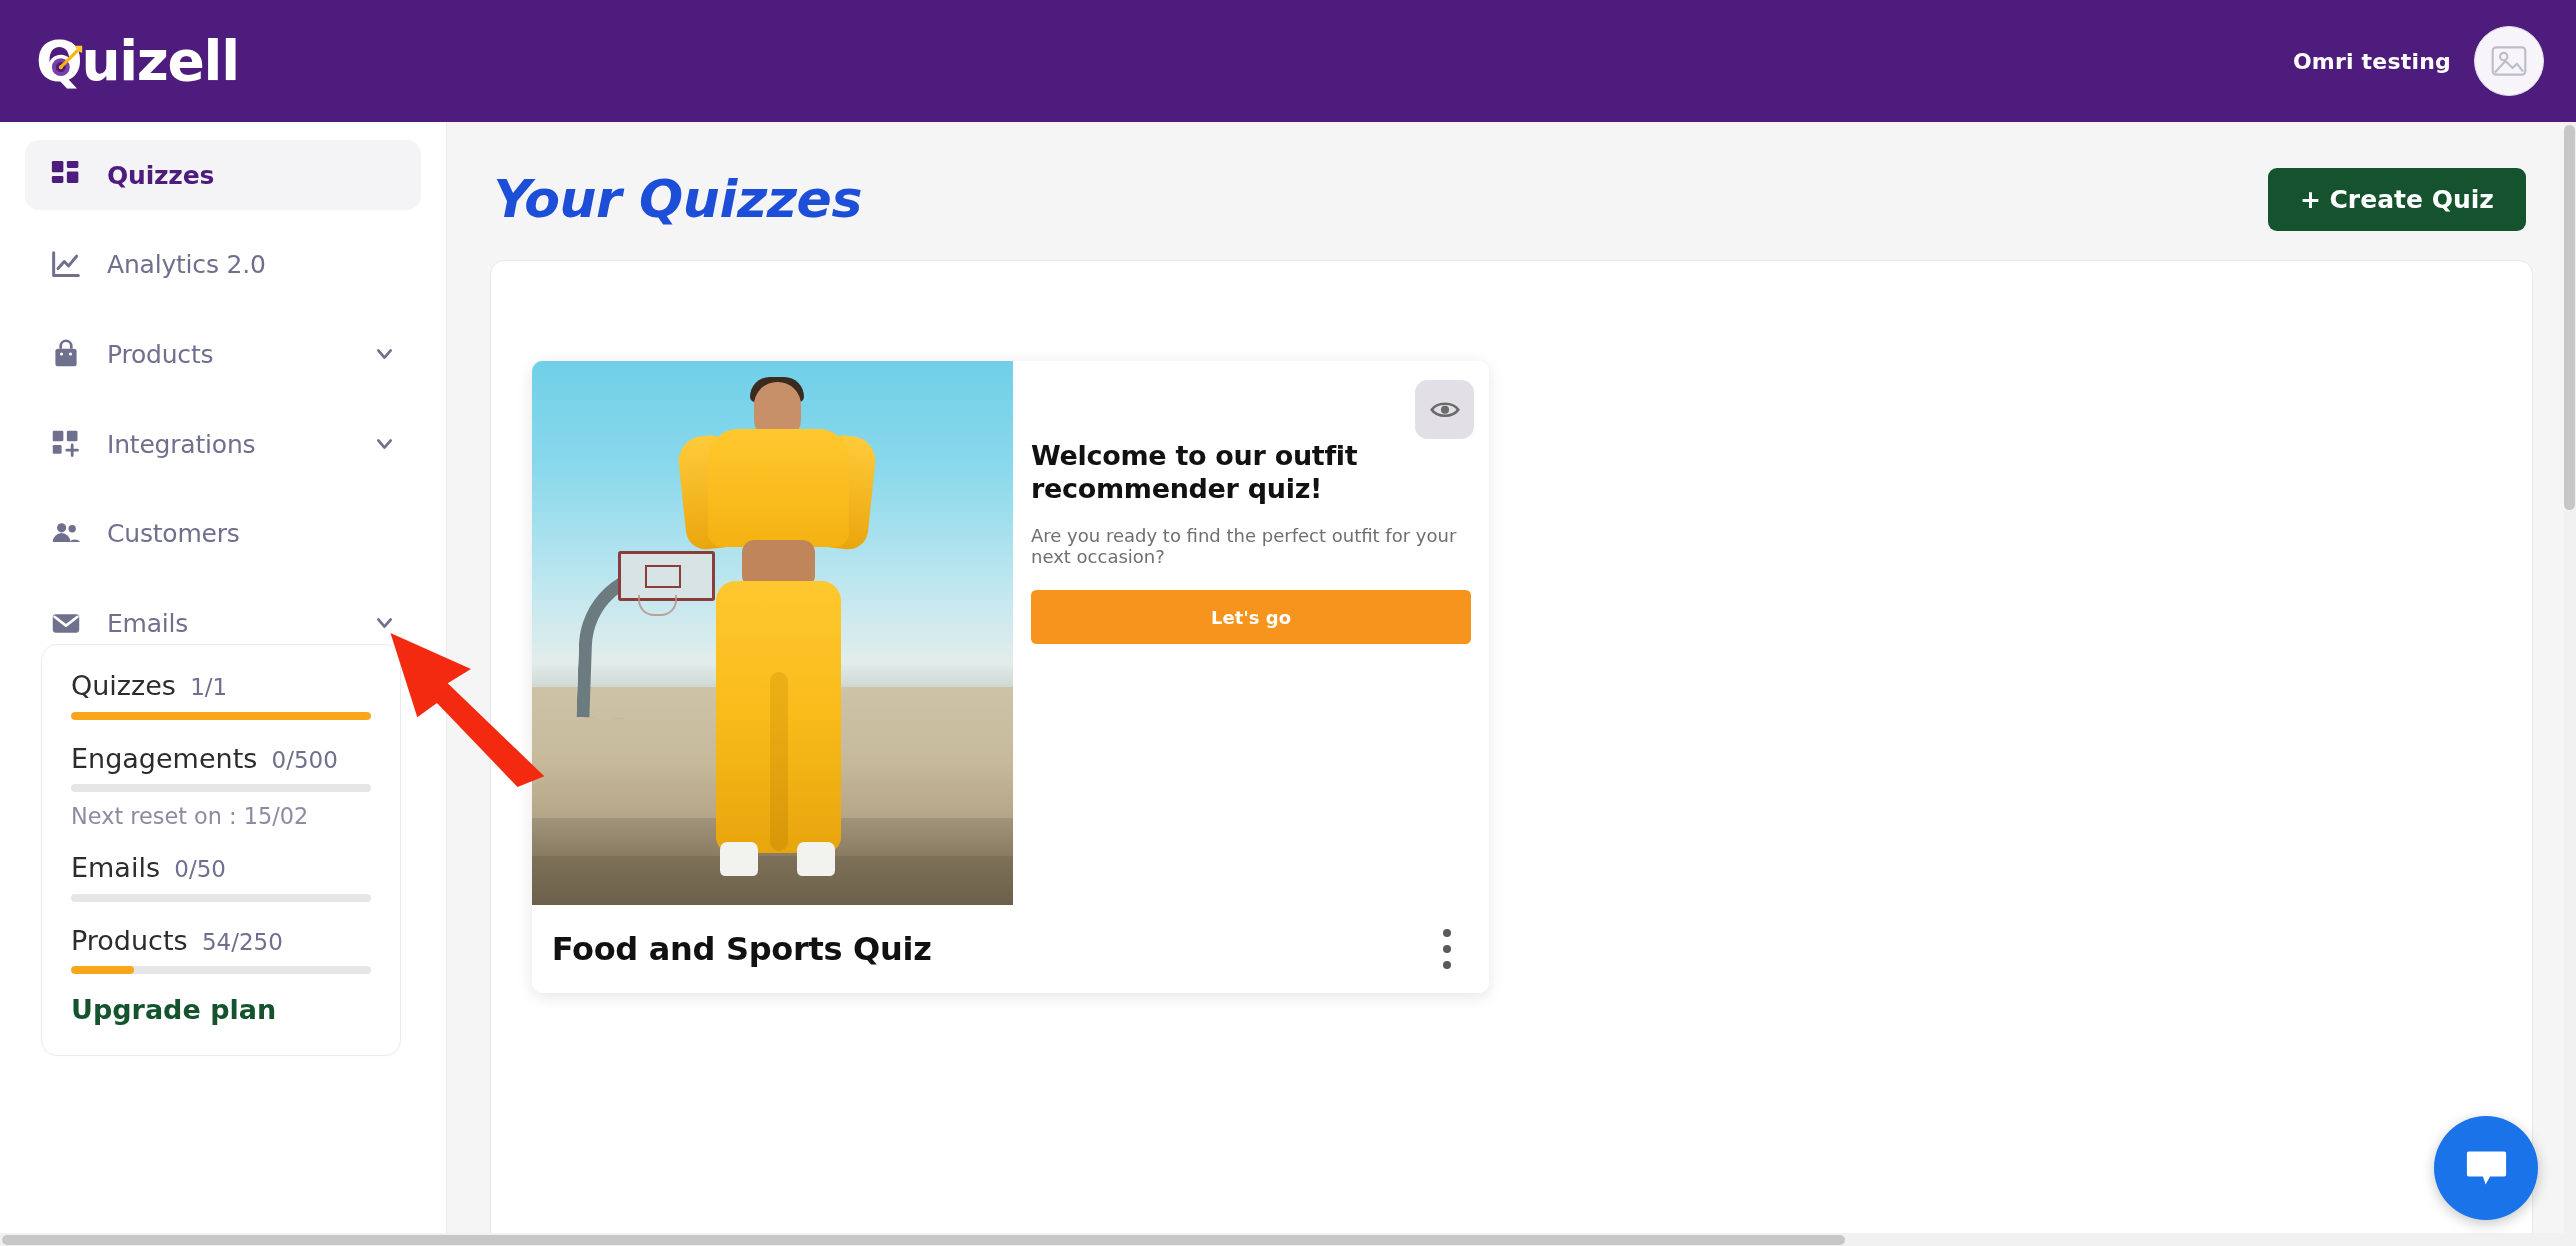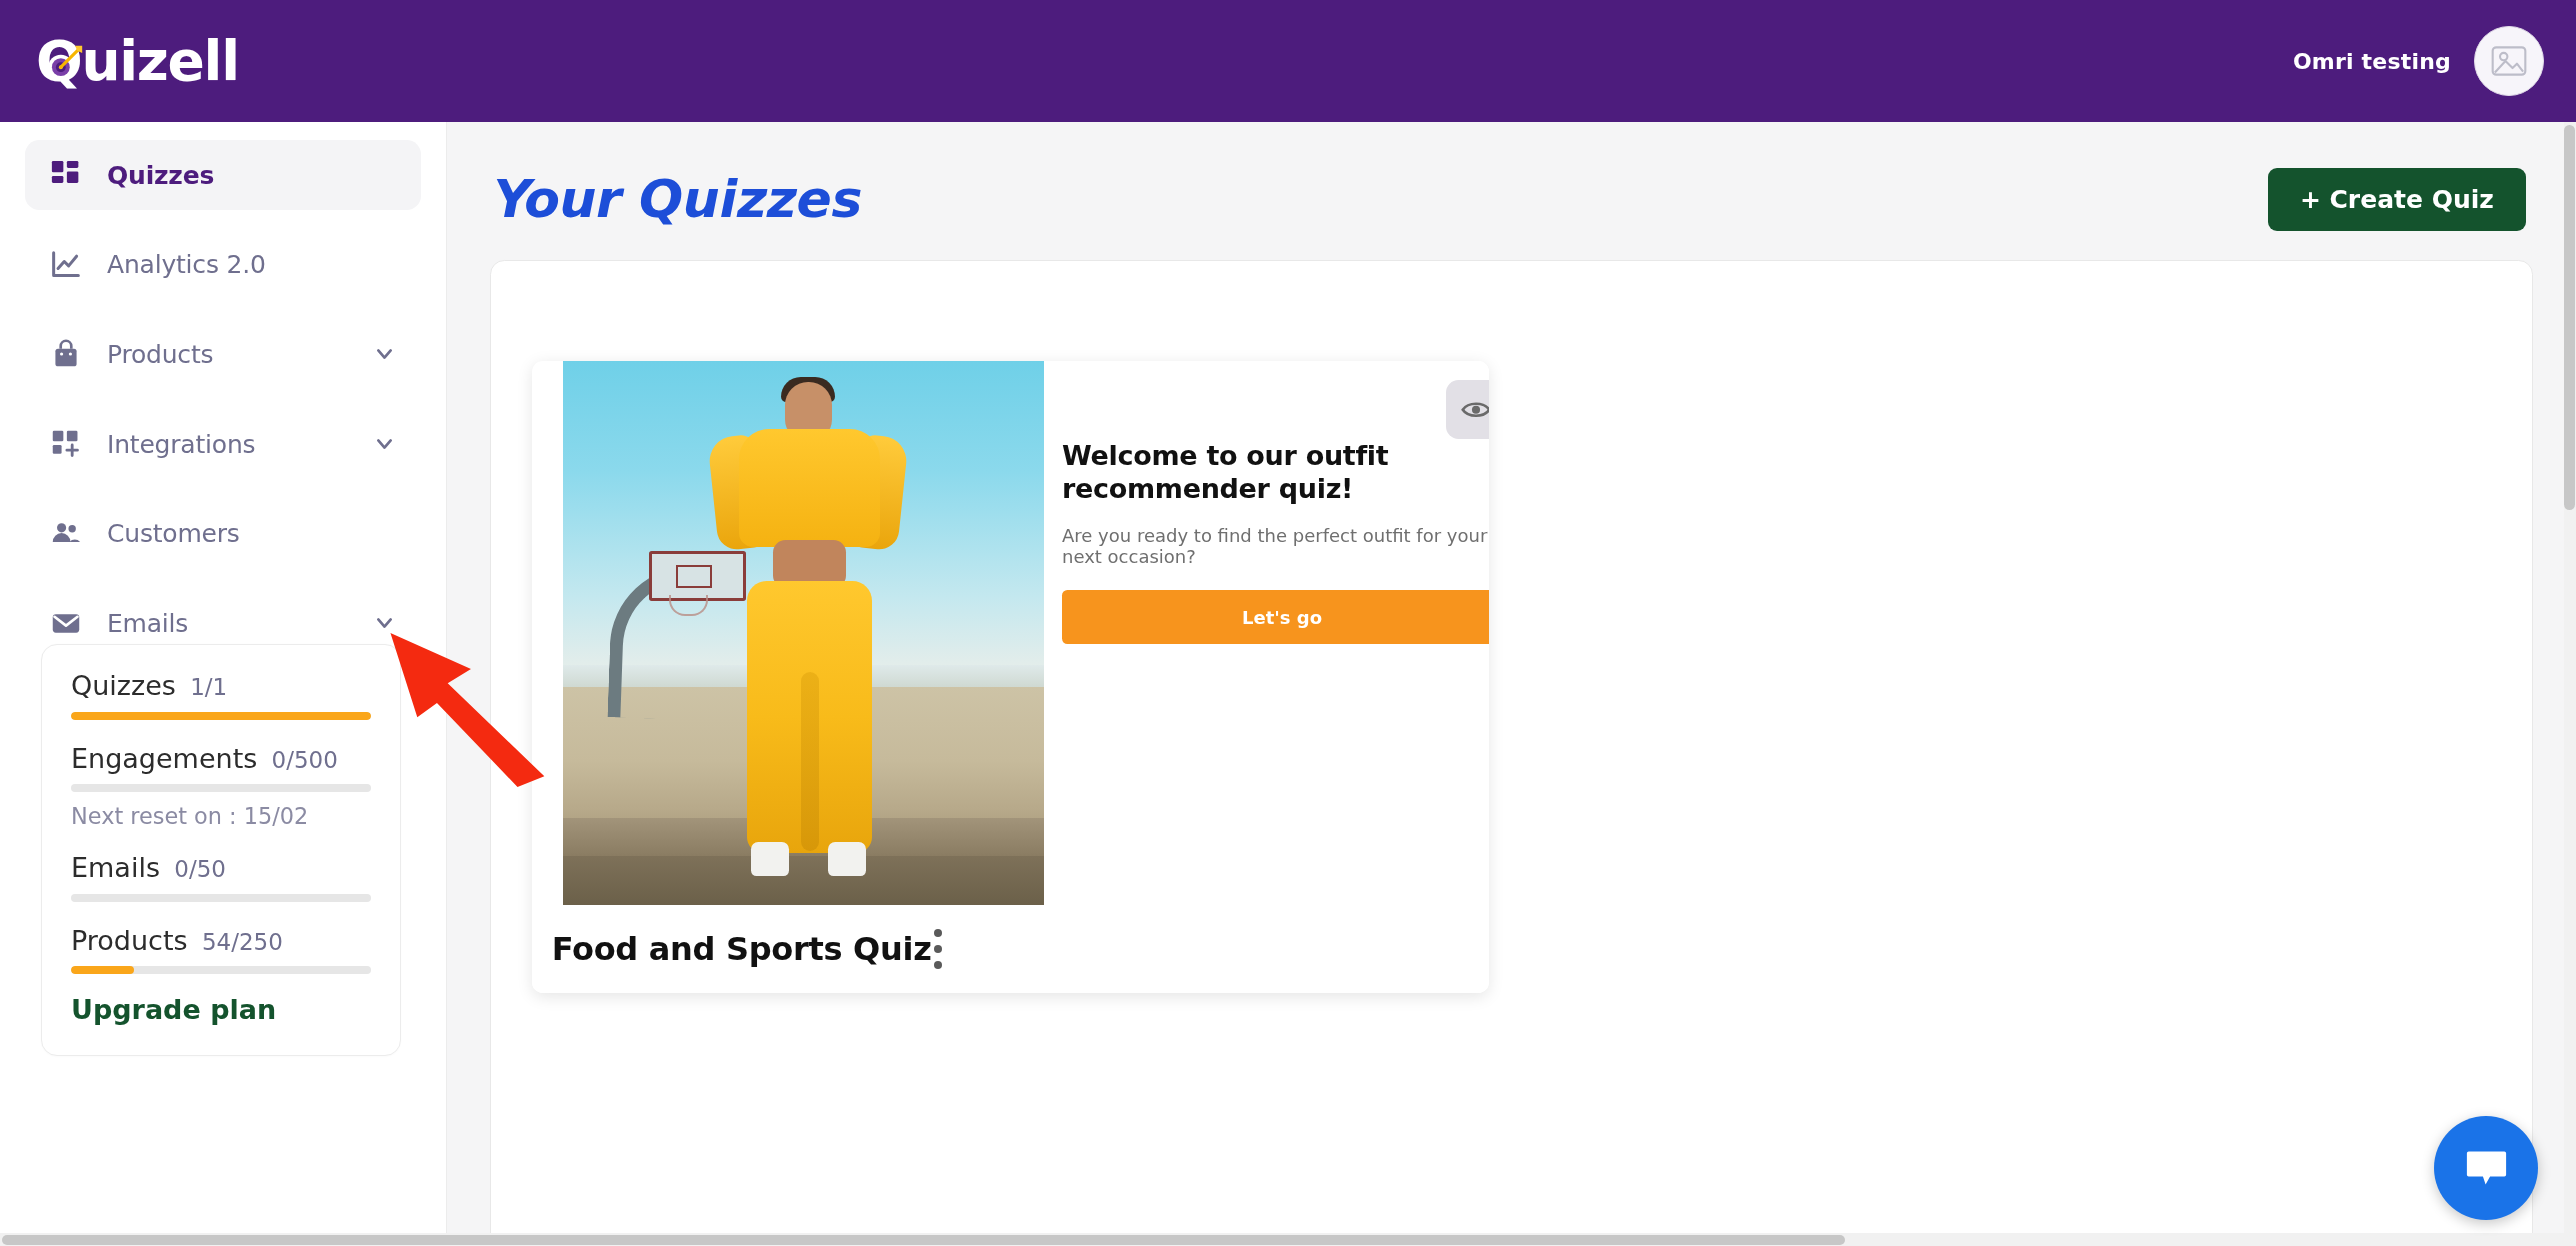--- a/index.html
+++ b/index.html
@@ -248,21 +248,20 @@
     width: 957px;
     background: #ffffff;
     border-radius: 10.7px;
     box-shadow: 0 3.6px 16px rgba(0,0,0,0.10);
     overflow: hidden;
   }
   .quiz-card-body {
     display: flex;
     height: 544px;
     position: relative;
-    margin-left: 31px;
   }
   .quiz-thumb {
     width: 481px;
     height: 544px;
     flex: 0 0 481px;
     position: relative;
     overflow: hidden;
     background: linear-gradient(#bfe7f2 0%, #9fdcec 40%, #d9e6e2 56%, #cbc2a8 60%, #c3b79c 100%);
   }
   
@@ -425,21 +424,21 @@
     font-size: 18px;
     font-weight: 700;
     cursor: pointer;
     font-family: "DejaVu Sans", sans-serif;
   }
 
   .quiz-card-foot {
     height: 88px;
     display: flex;
     align-items: center;
-    justify-content: flex-start;
+    justify-content: space-between;
     padding: 0 36px 0 19.7px;
     background: #ffffff;
   }
   .quiz-name {
     font-size: 32px;
     font-weight: 800;
     color: #111111;
     letter-spacing: -0.3px;
     font-family: "DejaVu Sans", sans-serif;
   }

